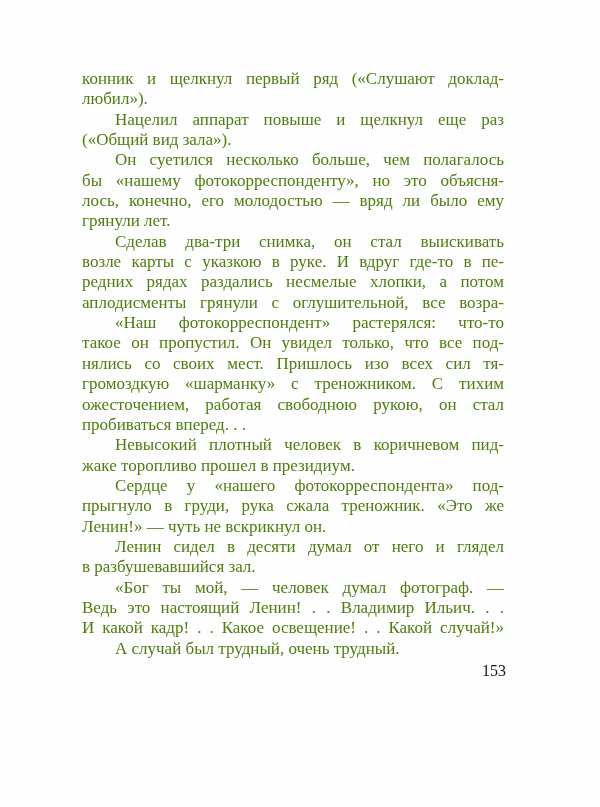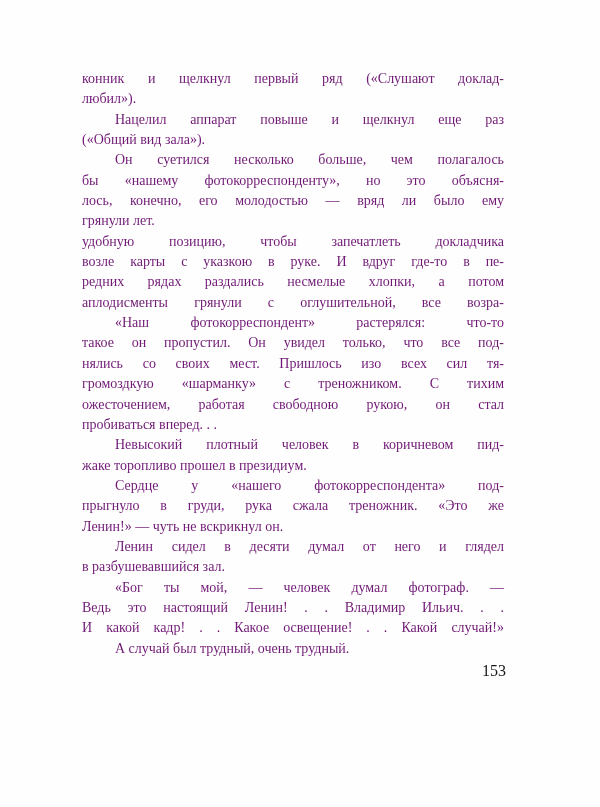--- a/index.html
+++ b/index.html
@@ -3,21 +3,21 @@
 <meta charset="utf-8">
 <style>
   html, body { margin: 0; padding: 0; background: #ffffff; }
   body { width: 600px; height: 807px; position: relative; overflow: hidden; }
   .page {
     position: absolute; left: 0; top: 0; width: 600px; height: 807px; background: #fefefe;
   }
   .text-block {
     position: absolute; left: 82px; top: 69px; width: 422px;
     font-family: "Liberation Serif", "DejaVu Serif", serif;
-    font-size: 14px; line-height: 20.35px; color: #701a75;
+    font-size: 17px; line-height: 20.35px; color: #4d7c0f;
   }
   .line {
     display: block; height: 20.35px; white-space: nowrap;
     text-align: justify; text-align-last: justify;
   }
   .line.last { text-align-last: left; }
   .line.indent { padding-left: 33px; }
   .page-number {
     position: absolute; left: 482px; top: 662px;
     font-family: "Liberation Serif", "DejaVu Serif", serif;
@@ -30,21 +30,21 @@
 <div class="page">
   <div class="text-block" id="text-block">
       <span class="line">конник и щелкнул первый ряд («Слушают доклад-</span>
       <span class="line last">любил»).</span>
       <span class="line indent">Нацелил аппарат повыше и щелкнул еще раз</span>
       <span class="line last">(«Общий вид зала»).</span>
       <span class="line indent">Он суетился несколько больше, чем полагалось</span>
       <span class="line">бы «нашему фотокорреспонденту», но это объясня-</span>
       <span class="line">лось, конечно, его молодостью — вряд ли было ему</span>
       <span class="line last">грянули лет.</span>
-      <span class="line">удобную позицию, чтобы запечатлеть докладчика</span>
+      <span class="line indent">Сделав два-три снимка, он стал выискивать</span>
       <span class="line">возле карты с указкою в руке. И вдруг где-то в пе-</span>
       <span class="line">редних рядах раздались несмелые хлопки, а потом</span>
       <span class="line">аплодисменты грянули с оглушительной, все возра-</span>
       <span class="line indent">«Наш фотокорреспондент» растерялся: что-то</span>
       <span class="line">такое он пропустил. Он увидел только, что все под-</span>
       <span class="line">нялись со своих мест. Пришлось изо всех сил тя-</span>
       <span class="line">громоздкую «шарманку» с треножником. С тихим</span>
       <span class="line">ожесточением, работая свободною рукою, он стал</span>
       <span class="line last">пробиваться вперед. . .</span>
       <span class="line indent">Невысокий плотный человек в коричневом пид-</span>

